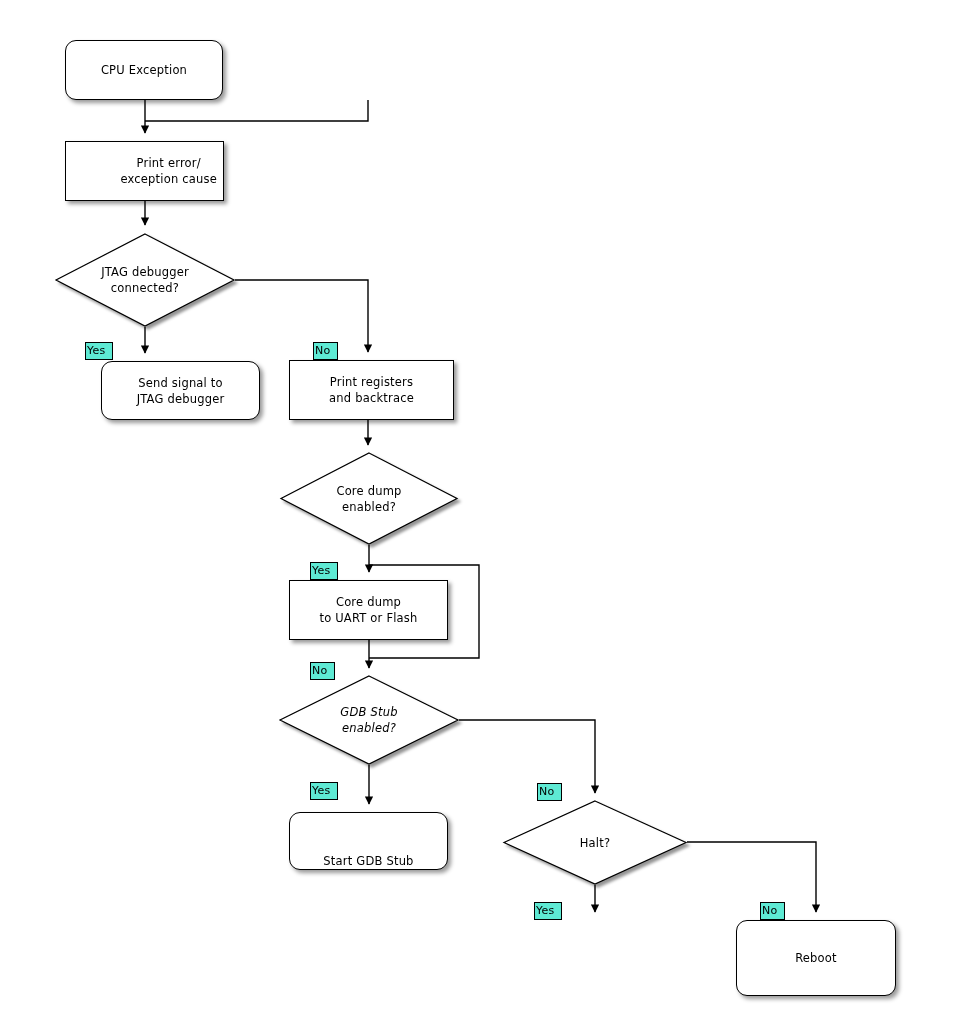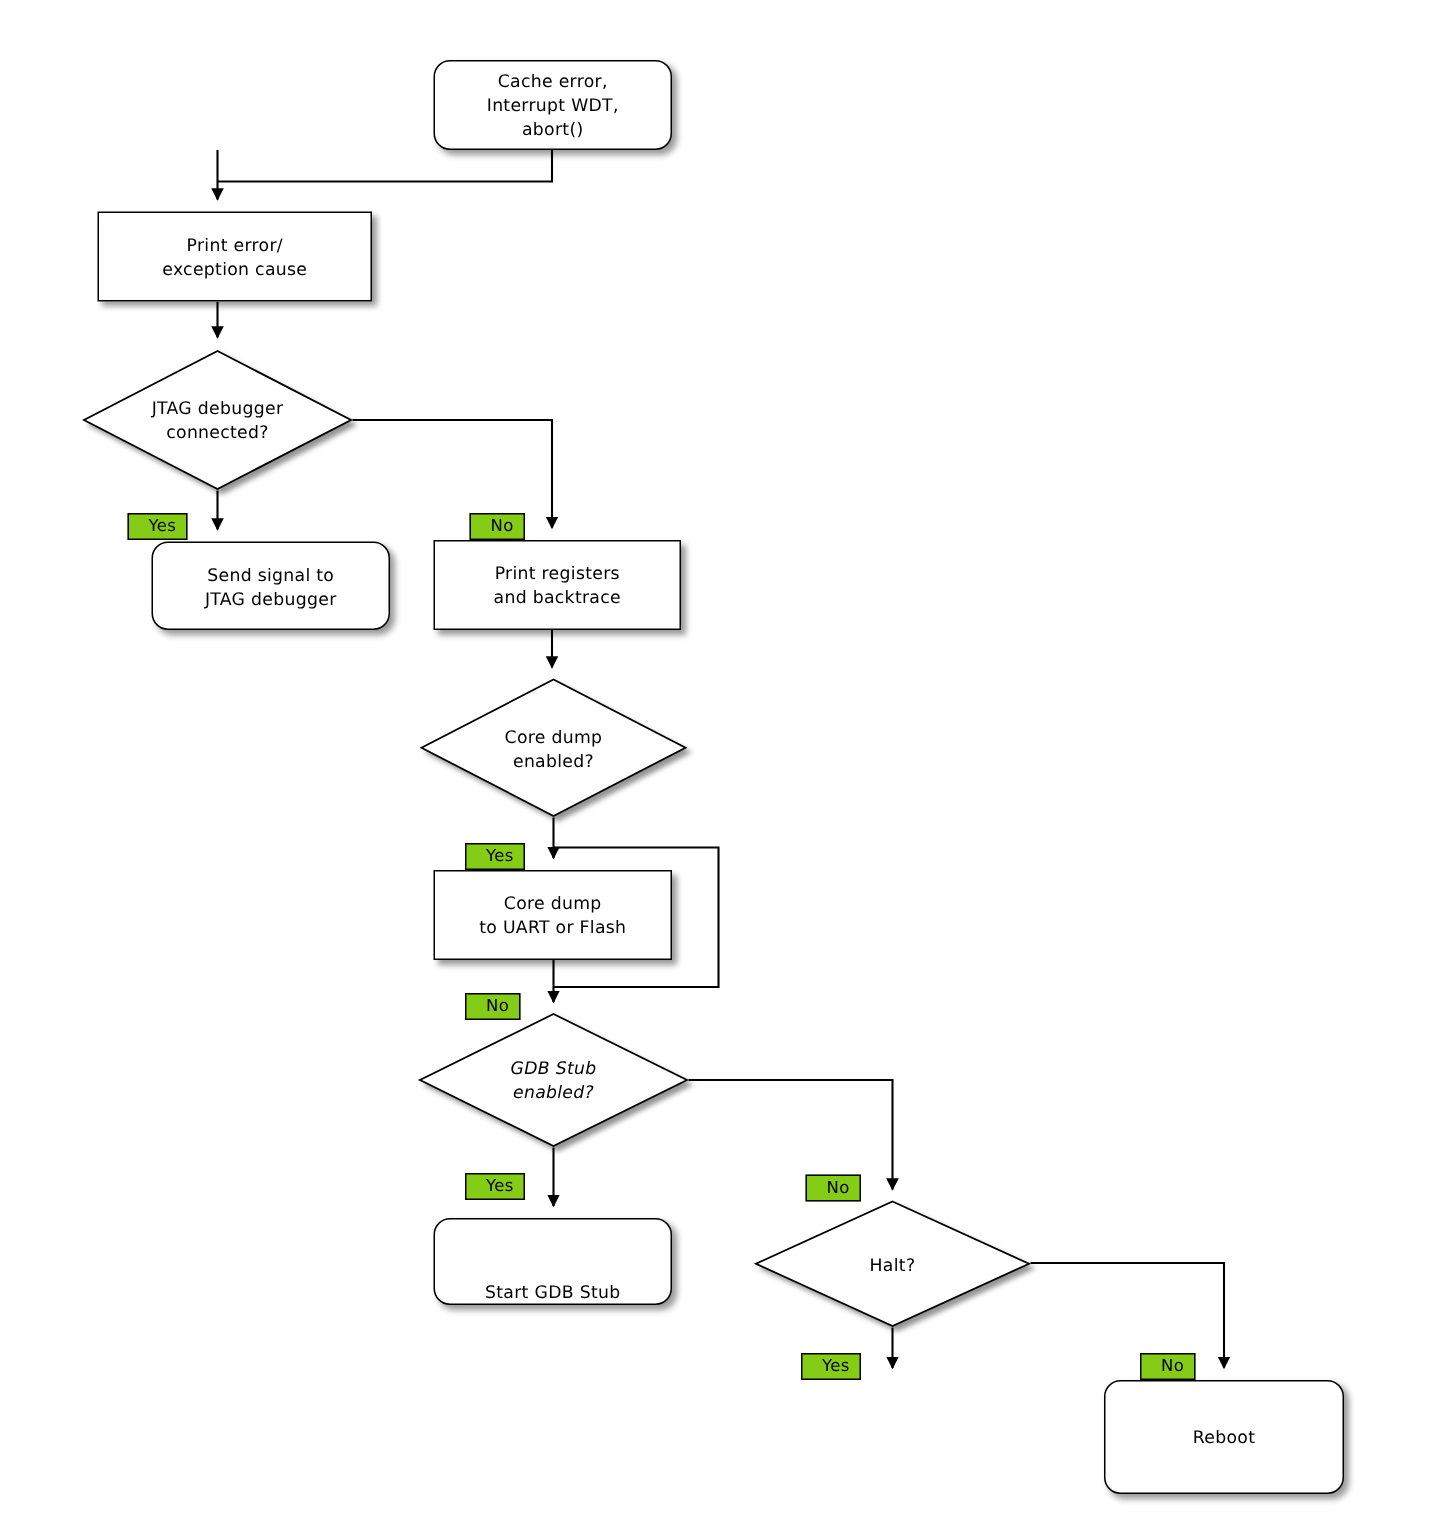--- a/index.html
+++ b/index.html
@@ -70,26 +70,26 @@
     text-align:center;
     font-size:11.5px;
     line-height:16px;
     letter-spacing:.2px;
     color:#000000;
     white-space:pre-line;
     z-index:2;
   }
   .edgelabel{
     position:absolute;
-    background:#84cc16;
+    background:#5eead4;
     border:1px solid #000000;
     font-size:11px;
     line-height:13px;
     color:#000000;
-    padding:1px 7px 2px 13px;
+    padding:1px 7px 2px 1px;
     z-index:5;
     box-sizing:border-box;
     text-align:center;
     letter-spacing:.2px;
   }
 </style>
 </head>
 <body>
 
 <div id="canvas">
@@ -127,28 +127,26 @@
       <path d="M 369 765 L 369 804" marker-end="url(#arrow)"></path>
 
       <path d="M 459 720 L 595 720 L 595 793" marker-end="url(#arrow)"></path>
 
       <path d="M 595 885 L 595 912" marker-end="url(#arrow)"></path>
 
       <path d="M 687 842 L 816 842 L 816 912" marker-end="url(#arrow)"></path>
     </g>
   </svg>
 
-
-  <div class="node terminal" style="left:289px;top:40px;width:159px;height:60px;">
-    <span class="label">Cache error,
-Interrupt WDT,
-abort()</span>
-  </div>
-
-  <div class="node process" style="left:65px;top:141px;width:183px;height:60px;">
+  <div class="node terminal" style="left:65px;top:40px;width:158px;height:60px;">
+    <span class="label">CPU Exception</span>
+  </div>
+
+
+  <div class="node process" style="left:65px;top:141px;width:159px;height:60px;justify-content:flex-end;">
     <span class="label">Print error/
 exception cause</span>
   </div>
 
   <div class="decision" style="left:55px;top:233px;width:180px;height:94px;">
     <svg class="shape" viewBox="0 0 180 94" preserveAspectRatio="none">
       <polygon points="90,1 179,47 90,93 1,47" fill="#ffffff" stroke="#000000" stroke-width="1.2" filter="url(#shadow)"></polygon>
     </svg>
     <div class="dlabel">JTAG debugger
 connected?</div>

